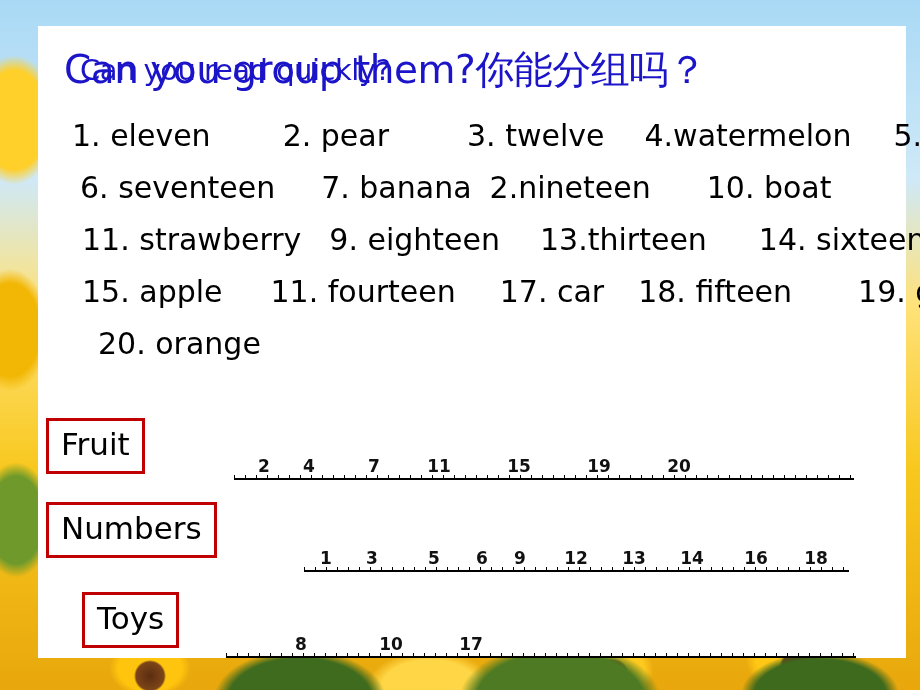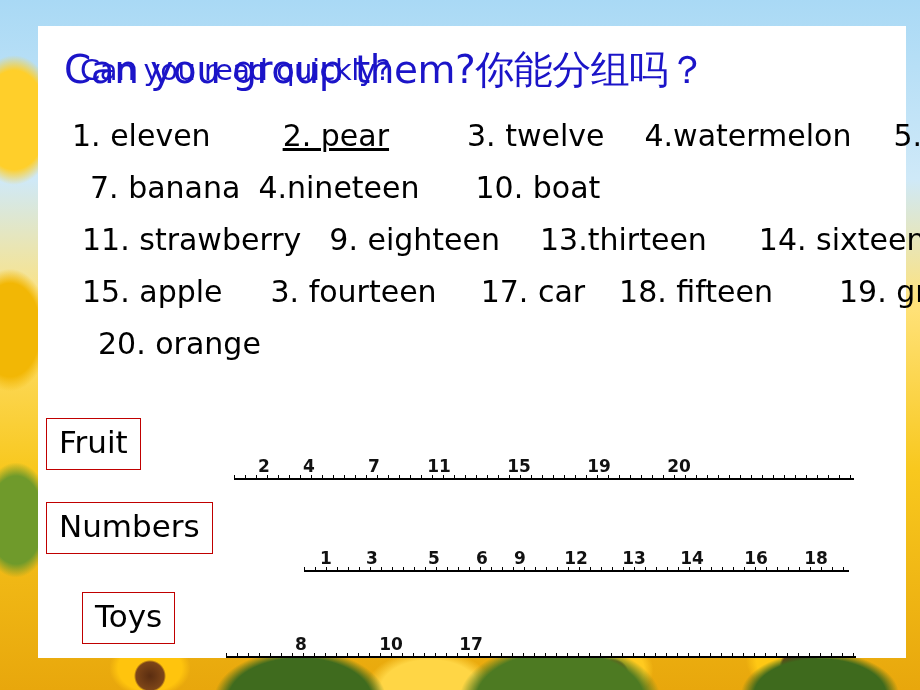--- a/index.html
+++ b/index.html
@@ -113,21 +113,21 @@
     width: 862px;
   }
   .cat-row {
     position: relative;
     height: 88px;
   }
   .cat-label-box {
     position: absolute;
     left: 0;
     top: 8px;
-    border: 1px solid #fca5a5;
+    border: 3px solid #fca5a5;
     background: #ffffff;
     padding: 2px 12px 6px 12px;
     display: inline-block;
   }
   .cat-label-text {
     font-family: "DejaVu Sans", sans-serif;
     font-size: 31px;
     color: #000000;
     line-height: 42px;
     white-space: nowrap;
@@ -184,39 +184,40 @@
   <div id="title-block">
     <div class="title-text" id="title-en-group">
       <span>Can you group them?</span><span>你能分组吗？</span>
     </div>
     <div class="title-text" id="title-en-read">Can you read quickly?</div>
   </div>
 
   <div id="word-list">
       <div class="word-row">
         <span class="word-item" style="margin-left: 28px;">1. eleven</span>
-        <span class="word-item" style="margin-left: 72px; text-decoration: underline;">2. pear</span>
+        <span class="word-item" style="margin-left: 72px;">2. pear</span>
         <span class="word-item" style="margin-left: 78px;">3. twelve</span>
         <span class="word-item" style="margin-left: 40px;">4.watermelon</span>
         <span class="word-item" style="margin-left: 42px;">5. twenty</span>
       </div>
       <div class="word-row">
+        <span class="word-item" style="margin-left: 36px;">6. seventeen</span>
         <span class="word-item" style="margin-left: 46px;">7. banana</span>
-        <span class="word-item" style="margin-left: 18px;">4.nineteen</span>
+        <span class="word-item" style="margin-left: 18px;">2.nineteen</span>
         <span class="word-item" style="margin-left: 56px;">10. boat</span>
       </div>
       <div class="word-row">
         <span class="word-item" style="margin-left: 38px;">11. strawberry</span>
         <span class="word-item" style="margin-left: 28px;">9. eighteen</span>
         <span class="word-item" style="margin-left: 40px;">13.thirteen</span>
         <span class="word-item" style="margin-left: 52px;">14. sixteen</span>
       </div>
       <div class="word-row">
         <span class="word-item" style="margin-left: 38px;">15. apple</span>
-        <span class="word-item" style="margin-left: 48px;">3. fourteen</span>
+        <span class="word-item" style="margin-left: 48px;">11. fourteen</span>
         <span class="word-item" style="margin-left: 44px;">17. car</span>
         <span class="word-item" style="margin-left: 34px;">18. fifteen</span>
         <span class="word-item" style="margin-left: 66px;">19. grape</span>
       </div>
       <div class="word-row">
         <span class="word-item" style="margin-left: 54px;">20. orange</span>
       </div>
     </div>
 
   <div id="category-rows">

